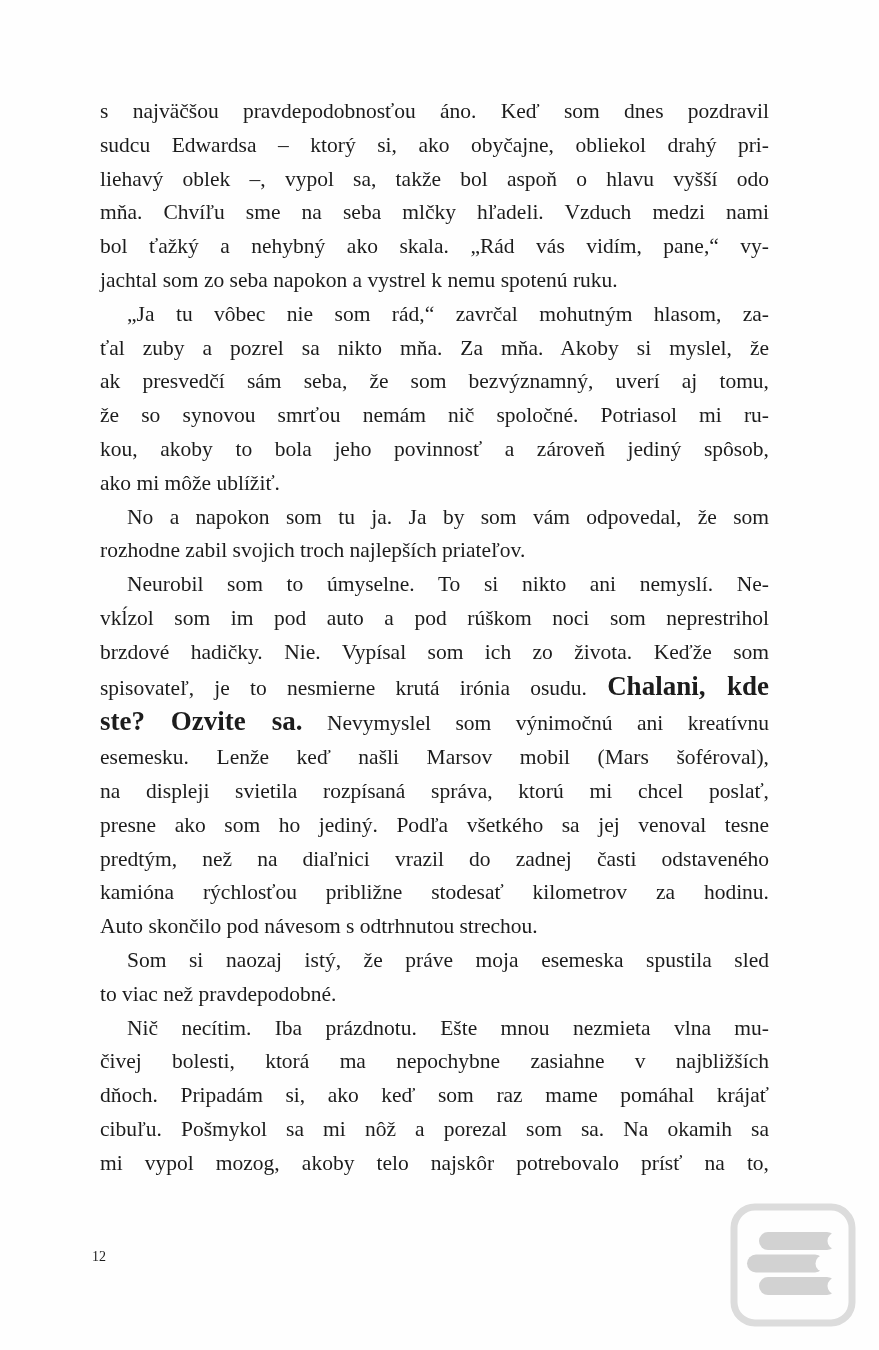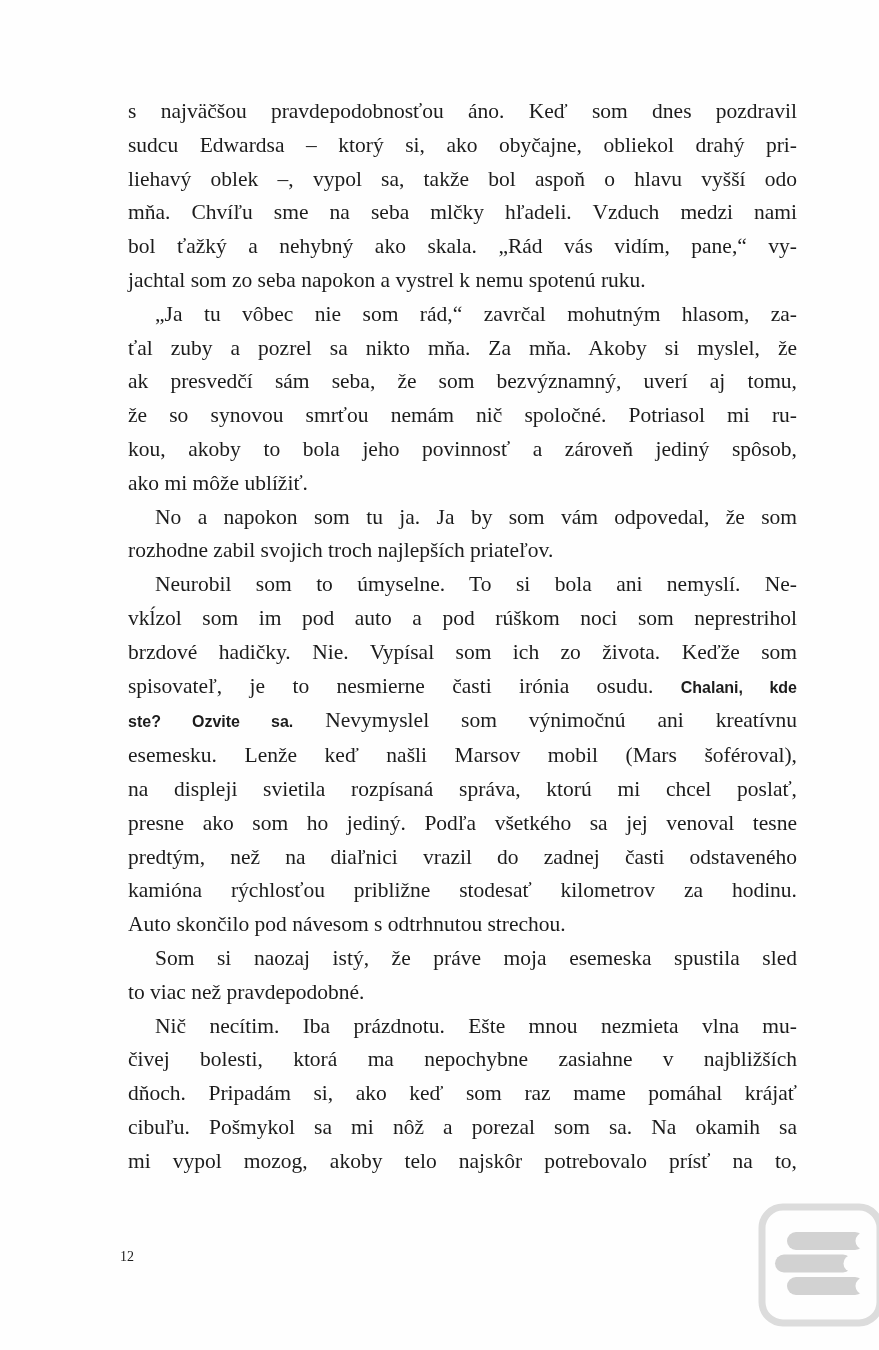--- a/index.html
+++ b/index.html
@@ -10,21 +10,20 @@
     width: 879px;
     height: 1350px;
     position: relative;
     overflow: hidden;
     background: var(--page-bg, #ffffff);
   }
   .book-page {
     position: absolute;
     inset: 0;
     background: var(--page-bg, #ffffff);
-    margin-left: 28px;
   }
   .text-block {
     position: absolute;
     left: 100px;
     top: 95px;
     width: 669px;
     font-family: "Liberation Serif", "DejaVu Serif", serif;
     font-size: 21.5px;
     line-height: 33.8px;
     color: var(--text-color, #1b1b1b);
@@ -34,23 +33,23 @@
     text-align: justify;
     text-align-last: justify;
   }
   .line.endpara {
     text-align-last: left;
   }
   .line.indent {
     text-indent: 27px;
   }
   .bold-sans {
-    font-family: Liberation Sans, sans-serif;
+    font-family: Liberation Serif, serif;
     font-weight: 700;
-    font-size: 16px;
+    font-size: 27px;
   }
   .page-number {
     position: absolute;
     left: 92px;
     top: 1249px;
     width: 669px;
     text-align: left;
     font-family: "Liberation Serif", "DejaVu Serif", serif;
     font-size: 14px;
     color: var(--text-color, #1b1b1b);
@@ -76,24 +75,24 @@
       <div class="line"><span>bol ťažký a nehybný ako skala. „Rád vás vidím, pane,“ vy-</span></div>
       <div class="line endpara"><span>jachtal som zo seba napokon a vystrel k nemu spotenú ruku.</span></div>
       <div class="line indent"><span>„Ja tu vôbec nie som rád,“ zavrčal mohutným hlasom, za-</span></div>
       <div class="line"><span>ťal zuby a pozrel sa nikto mňa. Za mňa. Akoby si myslel, že</span></div>
       <div class="line"><span>ak presvedčí sám seba, že som bezvýznamný, uverí aj tomu,</span></div>
       <div class="line"><span>že so synovou smrťou nemám nič spoločné. Potriasol mi ru-</span></div>
       <div class="line"><span>kou, akoby to bola jeho povinnosť a zároveň jediný spôsob,</span></div>
       <div class="line endpara"><span>ako mi môže ublížiť.</span></div>
       <div class="line indent"><span>No a napokon som tu ja. Ja by som vám odpovedal, že som</span></div>
       <div class="line endpara"><span>rozhodne zabil svojich troch najlepších priateľov.</span></div>
-      <div class="line indent"><span>Neurobil som to úmyselne. To si bola ani nemyslí. Ne-</span></div>
+      <div class="line indent"><span>Neurobil som to úmyselne. To si nikto ani nemyslí. Ne-</span></div>
       <div class="line"><span>vkĺzol som im pod auto a pod rúškom noci som neprestrihol</span></div>
       <div class="line"><span>brzdové hadičky. Nie. Vypísal som ich zo života. Keďže som</span></div>
-      <div class="line"><span>spisovateľ, je to nesmierne časti irónia osudu. </span><span class="bold-sans">Chalani, kde</span></div>
+      <div class="line"><span>spisovateľ, je to nesmierne krutá irónia osudu. </span><span class="bold-sans">Chalani, kde</span></div>
       <div class="line"><span class="bold-sans">ste? Ozvite sa.</span><span> Nevymyslel som výnimočnú ani kreatívnu</span></div>
       <div class="line"><span>esemesku. Lenže keď našli Marsov mobil (Mars šoféroval),</span></div>
       <div class="line"><span>na displeji svietila rozpísaná správa, ktorú mi chcel poslať,</span></div>
       <div class="line"><span>presne ako som ho jediný. Podľa všetkého sa jej venoval tesne</span></div>
       <div class="line"><span>predtým, než na diaľnici vrazil do zadnej časti odstaveného</span></div>
       <div class="line"><span>kamióna rýchlosťou približne stodesať kilometrov za hodinu.</span></div>
       <div class="line endpara"><span>Auto skončilo pod návesom s odtrhnutou strechou.</span></div>
       <div class="line indent"><span>Som si naozaj istý, že práve moja esemeska spustila sled</span></div>
       <div class="line endpara"><span>to viac než pravdepodobné.</span></div>
       <div class="line indent"><span>Nič necítim. Iba prázdnotu. Ešte mnou nezmieta vlna mu-</span></div>

